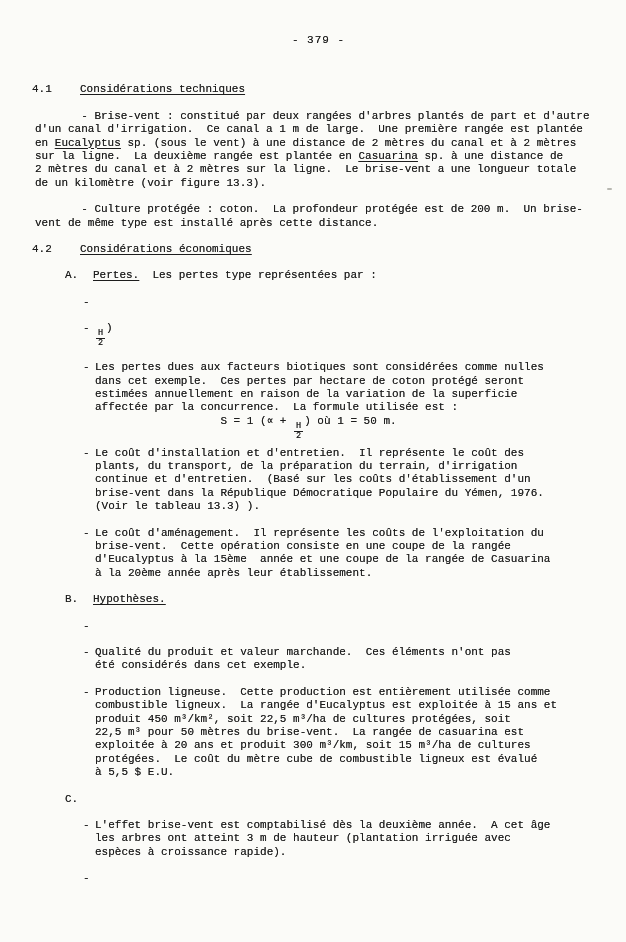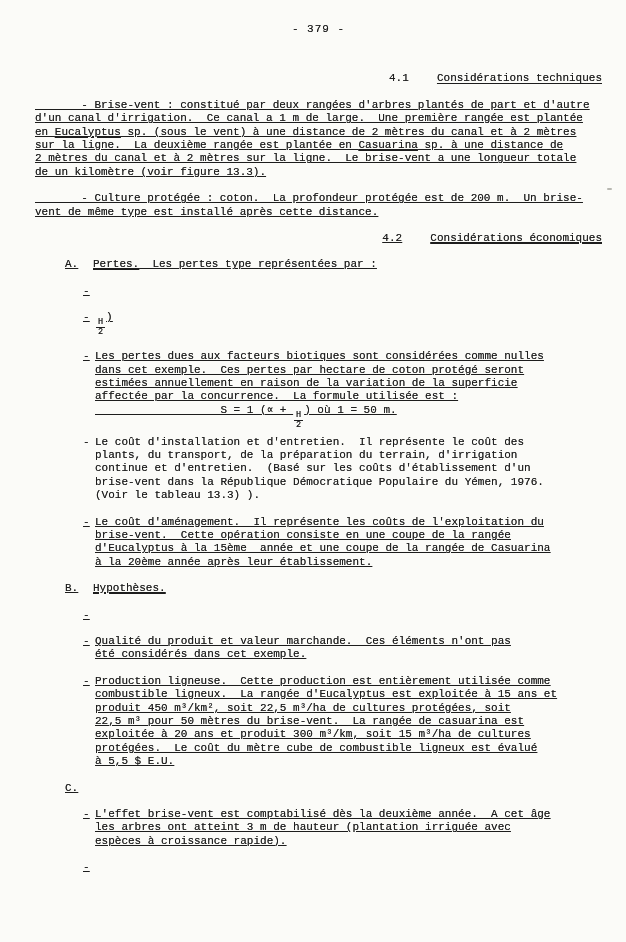--- a/index.html
+++ b/index.html
@@ -10,25 +10,25 @@
     background:var(--paper,#fbfbf8);
     color:var(--ink,#1d1d1d);
     font-family:"Liberation Mono","DejaVu Sans Mono",monospace;
     font-size:11px; line-height:13.4px;
     padding:20px 24px 0 35px;
     overflow:hidden;
     text-shadow:0 0 .5px rgba(30,30,30,.7);
   }
   .pre { white-space:pre; }
   .u { text-decoration:underline; text-underline-offset:2px; text-decoration-thickness:1px; }
-  .pgnum { text-align:center; margin-top:3px; letter-spacing:1px; }
+  .pgnum { text-align:center; margin-top:14px; letter-spacing:1px; }
   .mt36 { margin-top:36px; }
-  .blk { margin-top:13px;text-decoration:underline; }
+  .blk { margin-top:13px; }
   .tight { margin-top:6px; }
-  .secrow { display:flex; margin-left:-3px;justify-content:flex-end; }
+  .secrow { display:flex; margin-left:-3px; }
   .secrow .num { width:48px; flex:none; }
   .sub { display:flex; margin-left:30px; }
   .sub .lbl { width:28px; flex:none; }
   .bullet { display:flex; margin-left:48px; }
   .bullet .dash { width:12px; flex:none; }
   .frac {
     display:inline-flex; flex-direction:column; align-items:center;
     vertical-align:-0.45em; font-size:8.5px; line-height:9px; padding:0 1px;
   }
   .frac .fnum { border-bottom:1px solid currentColor; padding:0 2px; }

